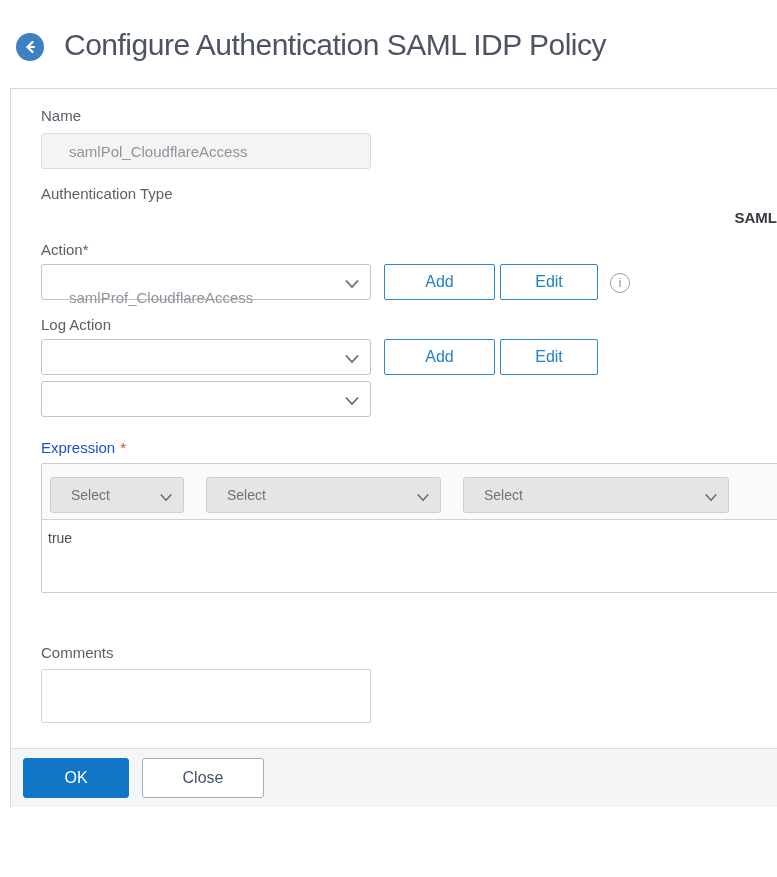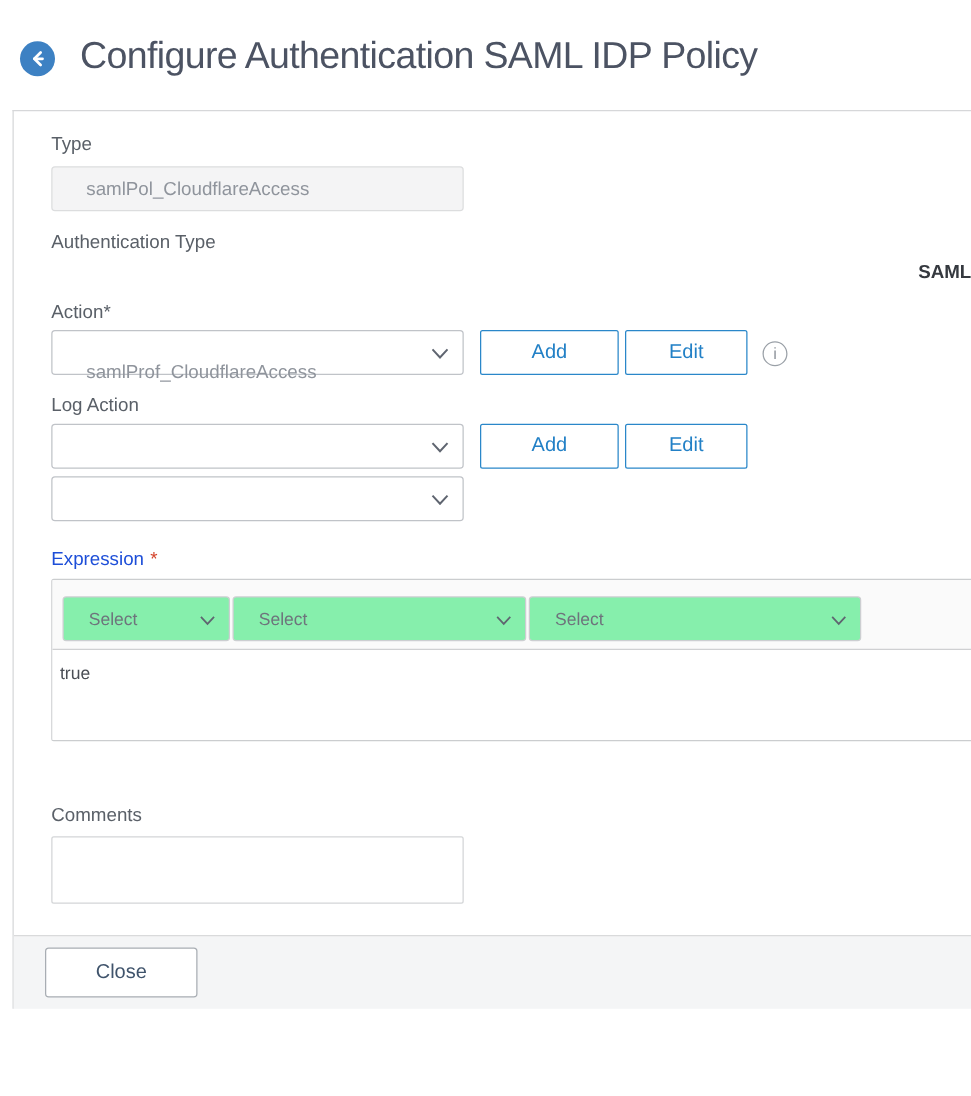--- a/index.html
+++ b/index.html
@@ -82,22 +82,22 @@
     border: 1px solid #cbcdcf; border-radius: 2px;
   }
   .expr-toolbar {
     height: 56px; background: #fafafa;
     border-bottom: 1px solid #cfd0d2;
     display: flex; align-items: flex-start;
     padding: 13px 0 0 8px;
   }
   .expr-select {
     position: relative; height: 36px;
-    background: #86efac; border: 1px solid #ccced1; border-radius: 3px;
-    cursor: pointer; margin-right: 2px;
+    background: #e5e5e5; border: 1px solid #ccced1; border-radius: 3px;
+    cursor: pointer; margin-right: 22px;
   }
   .expr-select .dd-value {
     position: absolute; left: 20px; top: 9px;
     font-size: 14px; color: #6e747c;
   }
   .w134 { width: 134px; }
   .w235 { width: 235px; }
   .w266 { width: 266px; }
   .expr-text {
     display: block; width: 100%; height: 72px; border: none; resize: none;
@@ -143,21 +143,21 @@
         <line x1="5.5" y1="8" x2="12" y2="8" stroke="#ffffff" stroke-width="2.2" stroke-linecap="round"></line>
       </svg>
     </span>
   </button>
   <h1 class="page-title">Configure Authentication SAML IDP Policy</h1>
 </div>
 
 <div class="panel">
   <div class="content">
 
-    <label class="field-label">Type</label>
+    <label class="field-label">Name</label>
     <input class="input-disabled" disabled="" value="samlPol_CloudflareAccess" style="">
 
     <label class="field-label mt17">Authentication Type</label>
     <div class="static-value mt8">SAML</div>
 
     <label class="field-label mt16"><span>Action</span><span class="req-gray">*</span></label>
     <div class="row mt6">
       <div class="dropdown">
         <span class="dd-value">samlProf_CloudflareAccess</span>
         <span class="chevron">
@@ -227,15 +227,16 @@
       <textarea class="expr-text" style="">true</textarea>
     </div>
 
     <div class="spacer-52"></div>
     <label class="field-label">Comments</label>
     <textarea class="comments-area" style=""></textarea>
     <div class="spacer-25"></div>
   </div>
 
   <div class="footer">
+    <button class="btn-primary">OK</button>
     <button class="btn-secondary">Close</button>
   </div>
 </div>
 
 </body></html>

